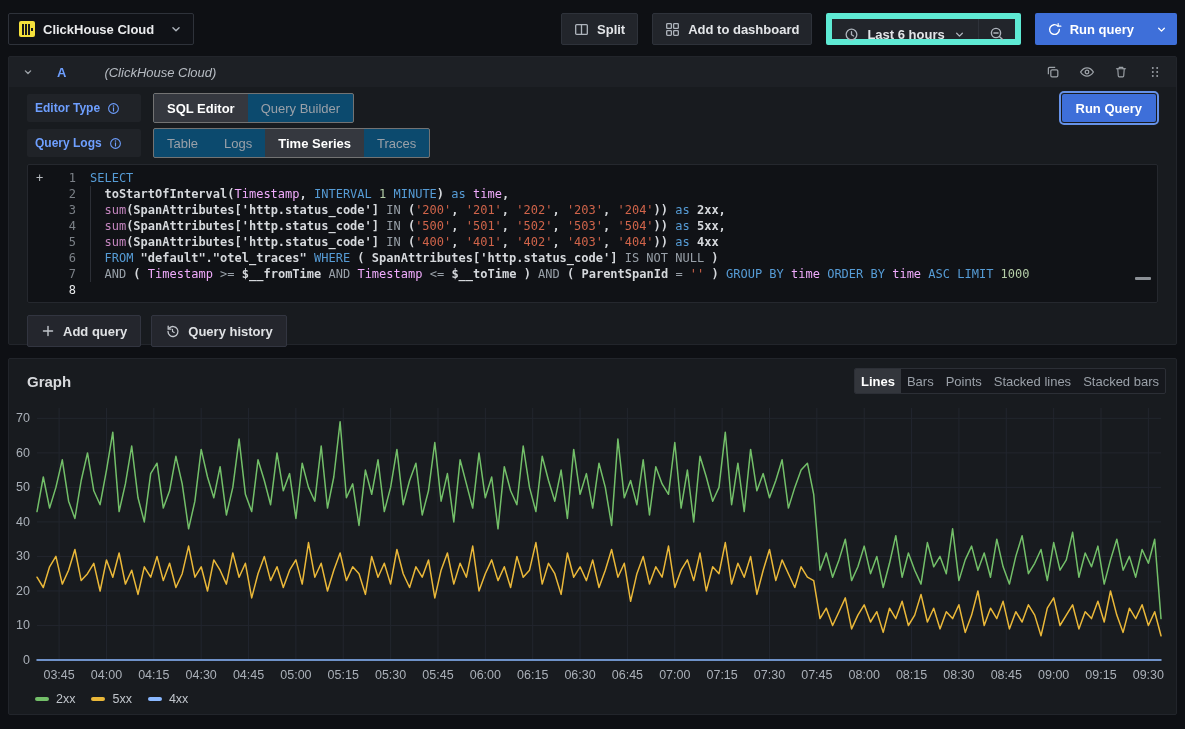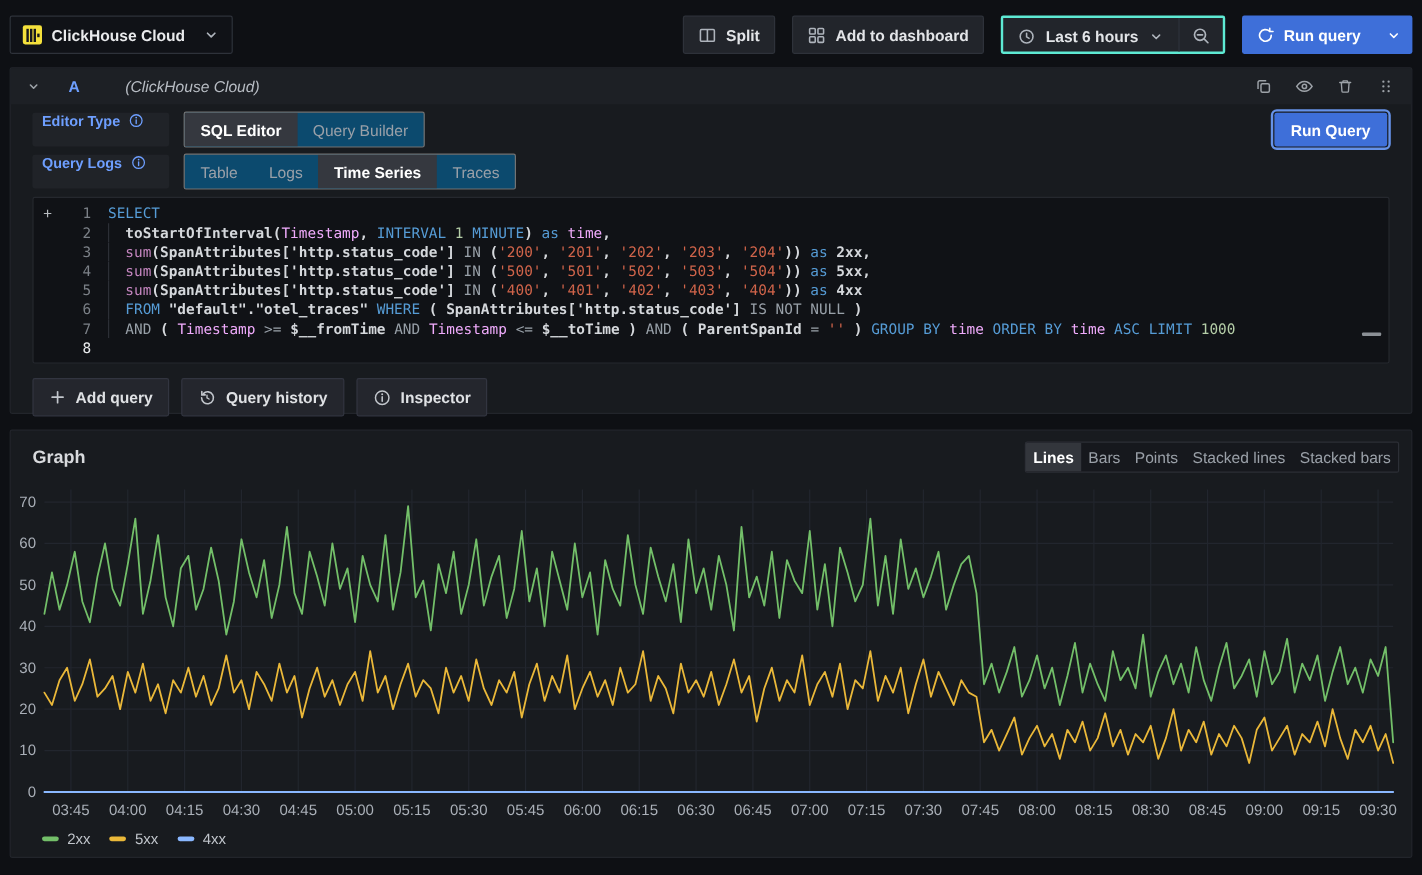--- a/index.html
+++ b/index.html
@@ -12,21 +12,21 @@
   .ds-picker{display:flex;align-items:center;gap:8px;height:32px;min-width:186px;padding:0 10px;
     border:1px solid #2e323a;border-radius:2px;background:#101217;}
   .ds-picker .name{font-size:13px;font-weight:600;color:#e9eaec;margin-right:auto}
   .ch-logo{width:16px;height:16px;border-radius:2px;background:#f5e13c;position:relative;flex:none}
   .ch-logo i{position:absolute;top:2.5px;bottom:2.5px;width:1.6px;background:#17181c}
   .ch-logo i:nth-child(1){left:3px}.ch-logo i:nth-child(2){left:6px}.ch-logo i:nth-child(3){left:9px}
   .ch-logo i:nth-child(4){left:12px;top:6.5px;bottom:6.5px}
   .topbar-right{display:flex;align-items:center;gap:14px}
   .tb-btn{display:flex;align-items:center;gap:8px;height:32px;padding:0 12px;background:#22252b;
     border:1px solid #2e323a;border-radius:2px;font-size:13px;font-weight:600;color:#e3e5e8}
-  .tb-group{display:flex;align-items:stretch;height:32px;border:2px solid #5eead4;border-radius:2px;background:#22252b;box-sizing:border-box}
+  .tb-group{display:flex;align-items:stretch;height:32px;border:6px solid #5eead4;border-radius:2px;background:#22252b;box-sizing:border-box}
   .tb-group .tb-btn{border:none;height:30px;background:transparent}
   .tb-group .divider{width:1px;background:#2e323a}
   .run-split{display:flex;align-items:stretch;height:32px;background:#3e6fd9;border-radius:2px;overflow:hidden}
   .run-split .main{display:flex;align-items:center;gap:8px;padding:0 12px;font-size:13px;font-weight:600;color:#fff}
   .run-split .caret{display:flex;align-items:center;padding:0 9px;color:#fff}
   .icon{flex:none;display:inline-flex;color:#aeb4bc}
   .run-split .icon{color:#fff}
 
   
   .panel{margin:0 8px;background:#181b1f;border:1px solid #22252b;border-radius:2px;box-sizing:border-box}
@@ -36,21 +36,21 @@
   
   .qheader{height:30px;display:flex;align-items:center;gap:12px;padding:0 10px;background:#1d2025}
   .qheader .collapse{color:#9da2a8;display:flex;width:18px;justify-content:center}
   .qheader .refid{color:#6e9fff;font-weight:700;font-size:13px;margin-left:8px}
   .qheader .hint{font-style:italic;font-size:13px;color:#b7bcc3;margin-left:26px}
   .qheader .spacer{flex:1}
   .icon-btn{display:flex;align-items:center;justify-content:center;width:22px;height:22px;color:#9da2a8}
 
   .qbody{padding:6px 18px 0 18px}
   .row{display:flex;align-items:center;margin-bottom:5px}
-  .label-cell{display:flex;align-items:flex-start;gap:7px;width:114px;height:28px;padding:0 8px;
+  .label-cell{display:flex;align-items:center;gap:7px;width:114px;height:28px;padding:0 8px;
     background:#202328;border-radius:2px;margin-right:12px;box-sizing:border-box}
   .label-cell span{font-size:12px;font-weight:700;color:#6e9fff}
   .label-cell .icon{color:#6e9fff}
   .radio-group{display:flex;align-items:center;height:28px;border:1px solid #737373;border-radius:2px;background:#0c4a6e;overflow:hidden}
   .radio-opt{height:100%;padding:0 13px;font-size:13px;color:#9aa0a8;font-weight:500;display:flex;align-items:center}
   .radio-opt.selected{background:#35383f;color:#fff;font-weight:700}
   .row .flex-spacer{flex:1}
   .run-query-btn{height:28px;padding:0 14px;background:#3e6fd9;border-radius:2px;color:#fff;
     font-size:13px;font-weight:700;outline:2px solid #6692e8;outline-offset:1px;margin-right:2px}
 
@@ -281,30 +281,20 @@
       </button>
       <button class="foot-btn">
         <span class="icon">
           <svg width="15" height="15" viewBox="0 0 16 16" fill="none" stroke="currentColor" stroke-width="1.4" stroke-linecap="round">
               <path d="M3.2 8a5.3 5.3 0 1 0 1.55-3.75"></path>
               <path d="M3.4 2.4v3h3"></path>
               <path d="M8 5.6V8l1.8 1.1" stroke-width="1.2"></path>
             </svg>
         </span>
         <span>Query history</span>
-      </button>
-      <button class="foot-btn">
-        <span class="icon">
-          <svg width="15" height="15" viewBox="0 0 16 16">
-              <circle cx="8" cy="8" r="6" fill="none" stroke="currentColor" stroke-width="1.3"></circle>
-              <line x1="8" y1="7.2" x2="8" y2="11" stroke="currentColor" stroke-width="1.4" stroke-linecap="round"></line>
-              <circle cx="8" cy="4.9" r="0.9" fill="currentColor"></circle>
-            </svg>
-        </span>
-        <span>Inspector</span>
       </button>
     </div>
   </div>
 </section>
 
 <section class="panel graph-panel">
   <div class="gheader">
     <span class="gtitle">Graph</span>
     <span class="spacer"></span>
     <div class="mode-group">

